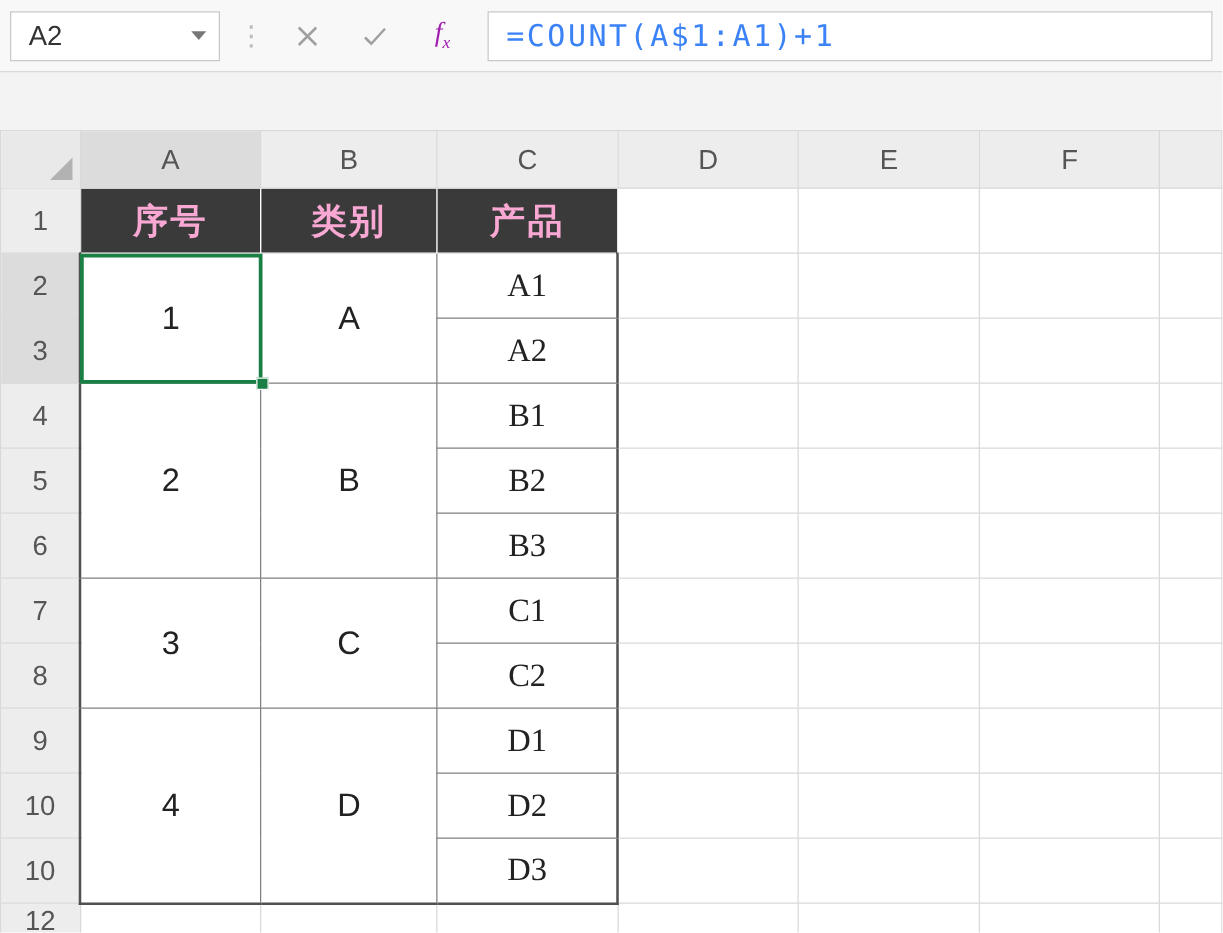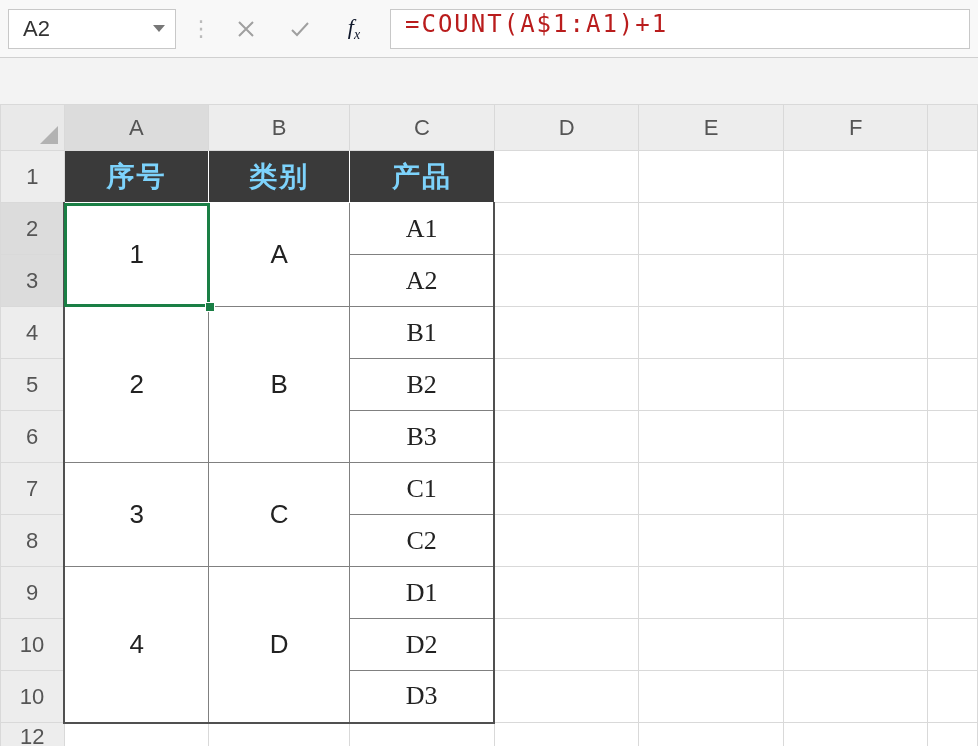--- a/index.html
+++ b/index.html
@@ -52,35 +52,35 @@
   }
   .fb-btn {
     width: 32px; height: 32px;
     display: flex; align-items: center; justify-content: center;
     color: #a0a0a0;
   }
   .fb-btn svg { width: 24px; height: 24px; stroke: currentColor; }
   .fx-label {
     font-style: italic;
     font-size: 22px;
-    color: #0f172a;
+    color: #a21caf;
     font-family: "Times New Roman", serif;
   }
   .fx-label sub { font-size: 14px; font-style: italic; }
   .formula-input {
     flex: 1;
     height: 40px;
     background: #ffffff;
     border: 1px solid #c8c8c8;
     font-size: 24px;
     letter-spacing: 2px;
-    color: #b91c1c;
+    color: #3b82f6;
     padding: 0 14px;
     display: flex;
-    align-items: flex-start;
+    align-items: center;
     font-family: Consolas, monospace;
   }
 
   
   .header-gap {
     height: 46px;
     background: #f3f3f3;
   }
 
   
@@ -134,21 +134,21 @@
   .cB { width: 142px; }
   .cC { width: 146px; }
   .cD { width: 146px; }
   .cE { width: 146px; }
   .cF { width: 146px; }
   .cG { width: 50px; }
 
   
   .thdr {
     background: #3a3a3a;
-    color: #7dd3fc;
+    color: #f9a8d4;
     font-size: 28px;
     font-weight: bold;
     letter-spacing: 2px;
     border-color: #ffffff !important;
   }
   
   .bcell {
     border: 1px solid #808080 !important;
   }
   .bcell-left { border-left: 2px solid #505050 !important; }

